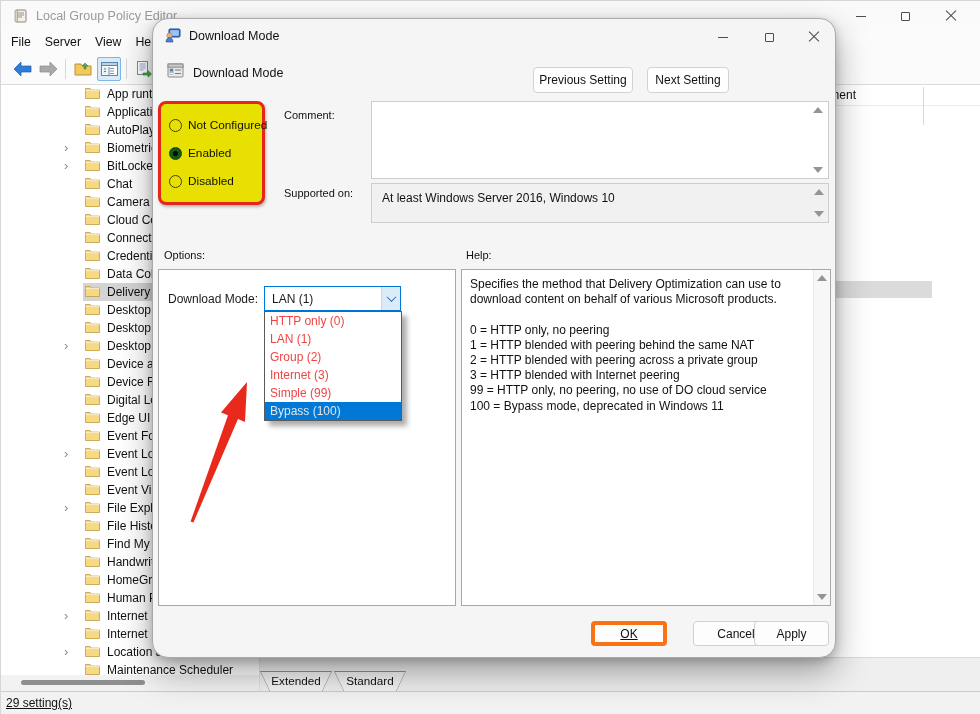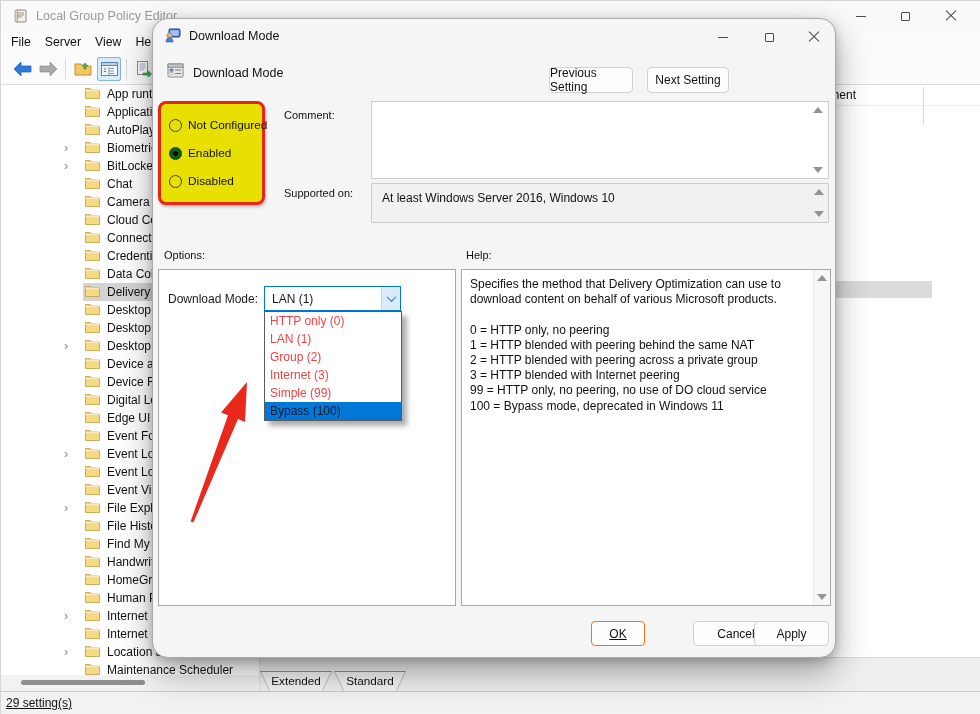--- a/index.html
+++ b/index.html
@@ -65,21 +65,21 @@
   #dialog-titlebar { position: absolute; left: 0; top: 0; width: 100%; height: 34px; }
   #dialog-title { position: absolute; left: 36px; top: 10px; font-size: 12.5px; color: #111; }
   #dialog-icon { position: absolute; left: 12px; top: 9px; }
   .dlg-btn { position: absolute; top: 4px; width: 34px; height: 28px; display: flex; align-items: center; justify-content: center; }
   #dlg-min { left: 553px; } #dlg-max { left: 599px; } #dlg-close { left: 644px; }
 
   #policy-icon { position: absolute; left: 14px; top: 44px; }
   #policy-name { position: absolute; left: 40px; top: 47px; font-size: 12.5px; color: #111; }
 
   .nav-btn { position: absolute; top: 48px; height: 26px; background: #fefefe; border: 1px solid #d2d2d2; border-radius: 4px; font-size: 12px; color: #111; display: flex; align-items: center; justify-content: center; }
-  #prev-setting { left: 396px; width: 84px; }
+  #prev-setting { left: 380px; width: 100px; }
   #next-setting { left: 494px; width: 82px; }
 
   
   #radio-box { position: absolute; left: 5px; top: 82px; width: 107px; height: 104px; background: #e7e000; border: 3px solid #e5271b; border-radius: 8px; padding: 7px 0 0 8px; box-shadow: 1px 2px 3px rgba(0,0,0,.25); }
   .radio-row { height: 28px; display: flex; align-items: center; gap: 6px; }
   .radio { width: 13px; height: 13px; border-radius: 50%; border: 1.5px solid #454500; background: transparent; flex: 0 0 auto; }
   .radio-row.sel .radio { border-color: #123f12; background: radial-gradient(circle, #000 0 2.6px, #0f5f0f 2.6px 7px); }
   .radio-label { font-size: 11.8px; color: #141400; white-space: nowrap; }
 
   .field-label { position: absolute; font-size: 11px; color: #111; }
@@ -94,28 +94,28 @@
 
   #options-panel { position: absolute; left: 5px; top: 250px; width: 298px; height: 337px; background: #fff; border: 1px solid #a8a8a8; }
   #help-panel { position: absolute; left: 308px; top: 250px; width: 370px; height: 337px; background: #fff; border: 1px solid #a8a8a8; }
   #dm-label { position: absolute; left: 9px; top: 22px; font-size: 12px; }
   #combo { position: absolute; left: 105px; top: 16px; width: 137px; height: 25px; background: #fff; border: 1px solid #0078d7; display: flex; align-items: center; }
   #combo-value { margin-left: 7px; font-size: 12px; }
   #combo-btn { position: absolute; right: 0; top: 0; width: 19px; height: 23px; background: #dcebf9; border-left: 1px solid #bcd9f2; display: flex; align-items: center; justify-content: center; }
   #combo-chev { width: 7px; height: 7px; border-right: 1.6px solid #2b6fb5; border-bottom: 1.6px solid #2b6fb5; transform: rotate(45deg) translate(-1px,-1px); }
   #dd-list { position: absolute; left: 105px; top: 41px; width: 138px; background: #fff; border: 1px solid #5a5a5a; box-shadow: 5px 5px 5px rgba(0,0,0,.32); z-index: 5; }
   .dd-item { height: 18px; line-height: 18px; padding-left: 5px; font-size: 12px; color: #ef4444; white-space: nowrap; }
-  .dd-item.sel { background: #0078d7; color: #0f172a; }
+  .dd-item.sel { background: #0078d7; color: #e5e5e5; }
 
   #help-text { position: absolute; left: 0; top: 0; right: 17px; bottom: 0; padding: 7px 6px 6px 8px; font-size: 12px; line-height: 15.2px; color: #111; white-space: pre-wrap; }
   #help-scroll { position: absolute; right: 0; top: 0; width: 17px; height: 100%; background: #f7f7f7; border-left: 1px solid #ebebeb; }
   .h-up { top: 5px; right: 3px; } .h-dn { bottom: 5px; right: 3px; }
 
   .dlg-action { position: absolute; top: 602px; height: 25px; background: #fdfdfd; border: 1px solid #d0d0d0; border-radius: 4px; font-size: 12px; color: #111; display: flex; align-items: center; justify-content: center; }
-  #btn-ok { left: 438px; width: 54px; border: 1px solid #f97316; text-decoration: underline; }
+  #btn-ok { left: 438px; width: 76px; border: 4px solid #f97316; text-decoration: underline; }
   #btn-cancel { left: 540px; width: 86px; }
   #btn-apply { left: 601px; width: 75px; }
 
   
   #annot-arrow { position: absolute; left: 0; top: 0; z-index: 20; pointer-events: none; }
 </style>
 </head>
 <body>
 
 <div id="main-window">

